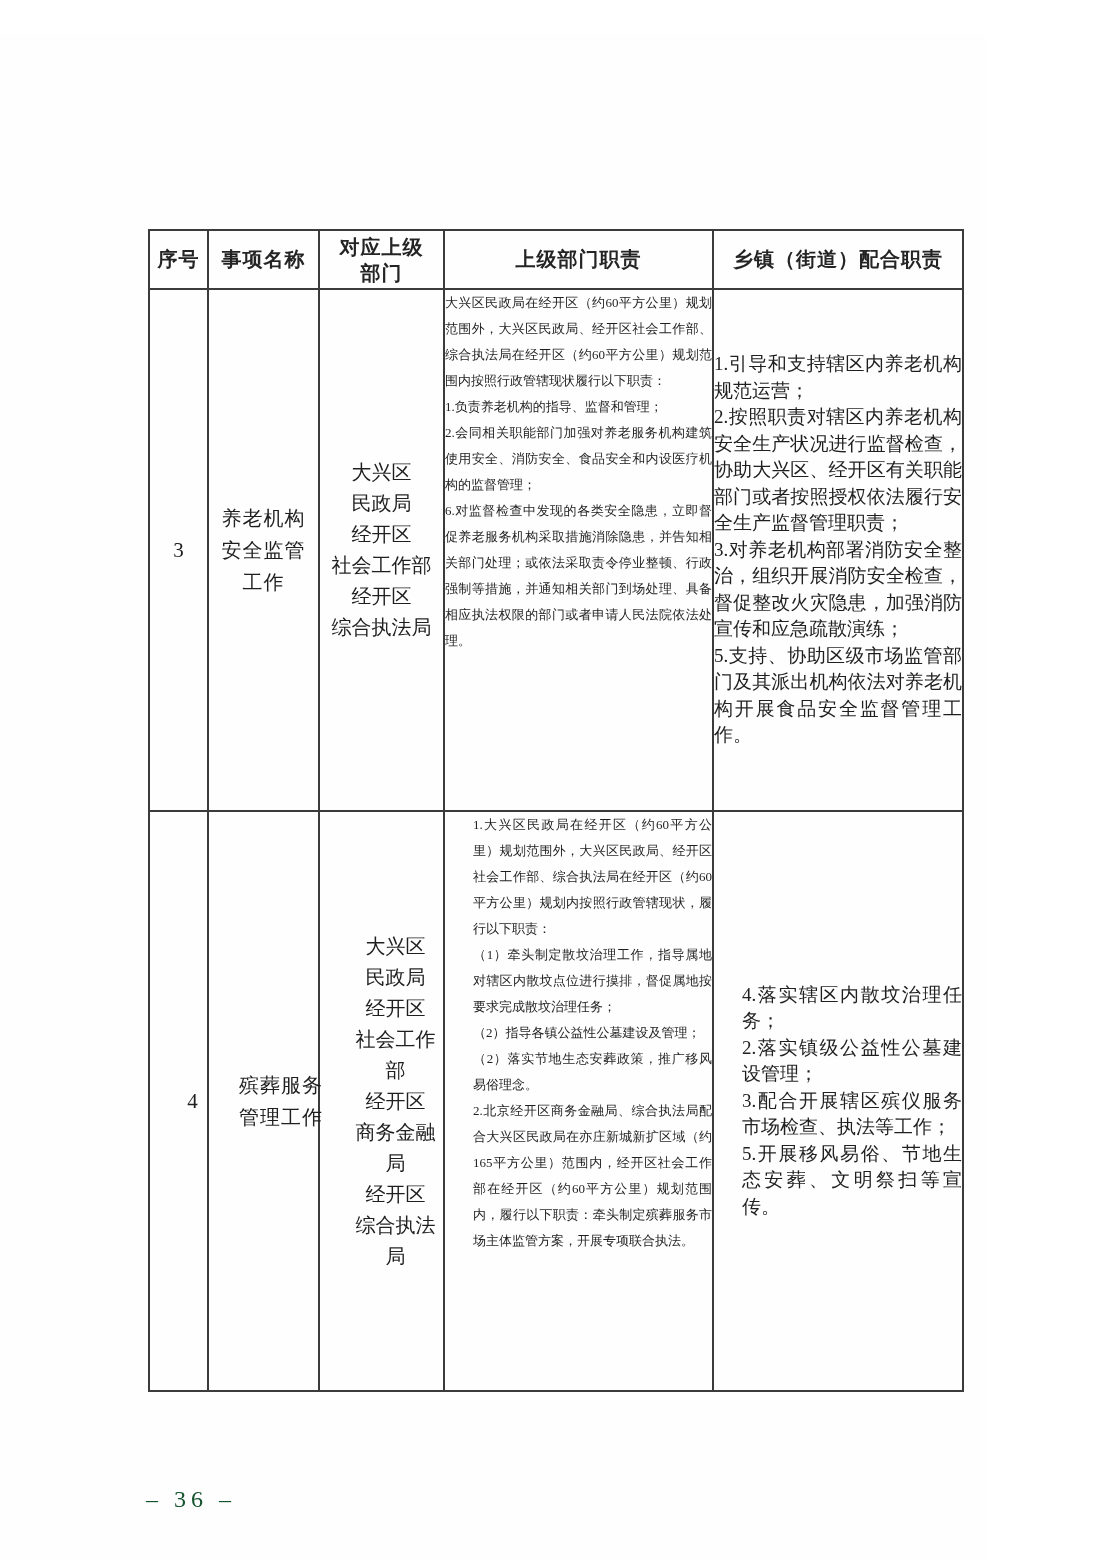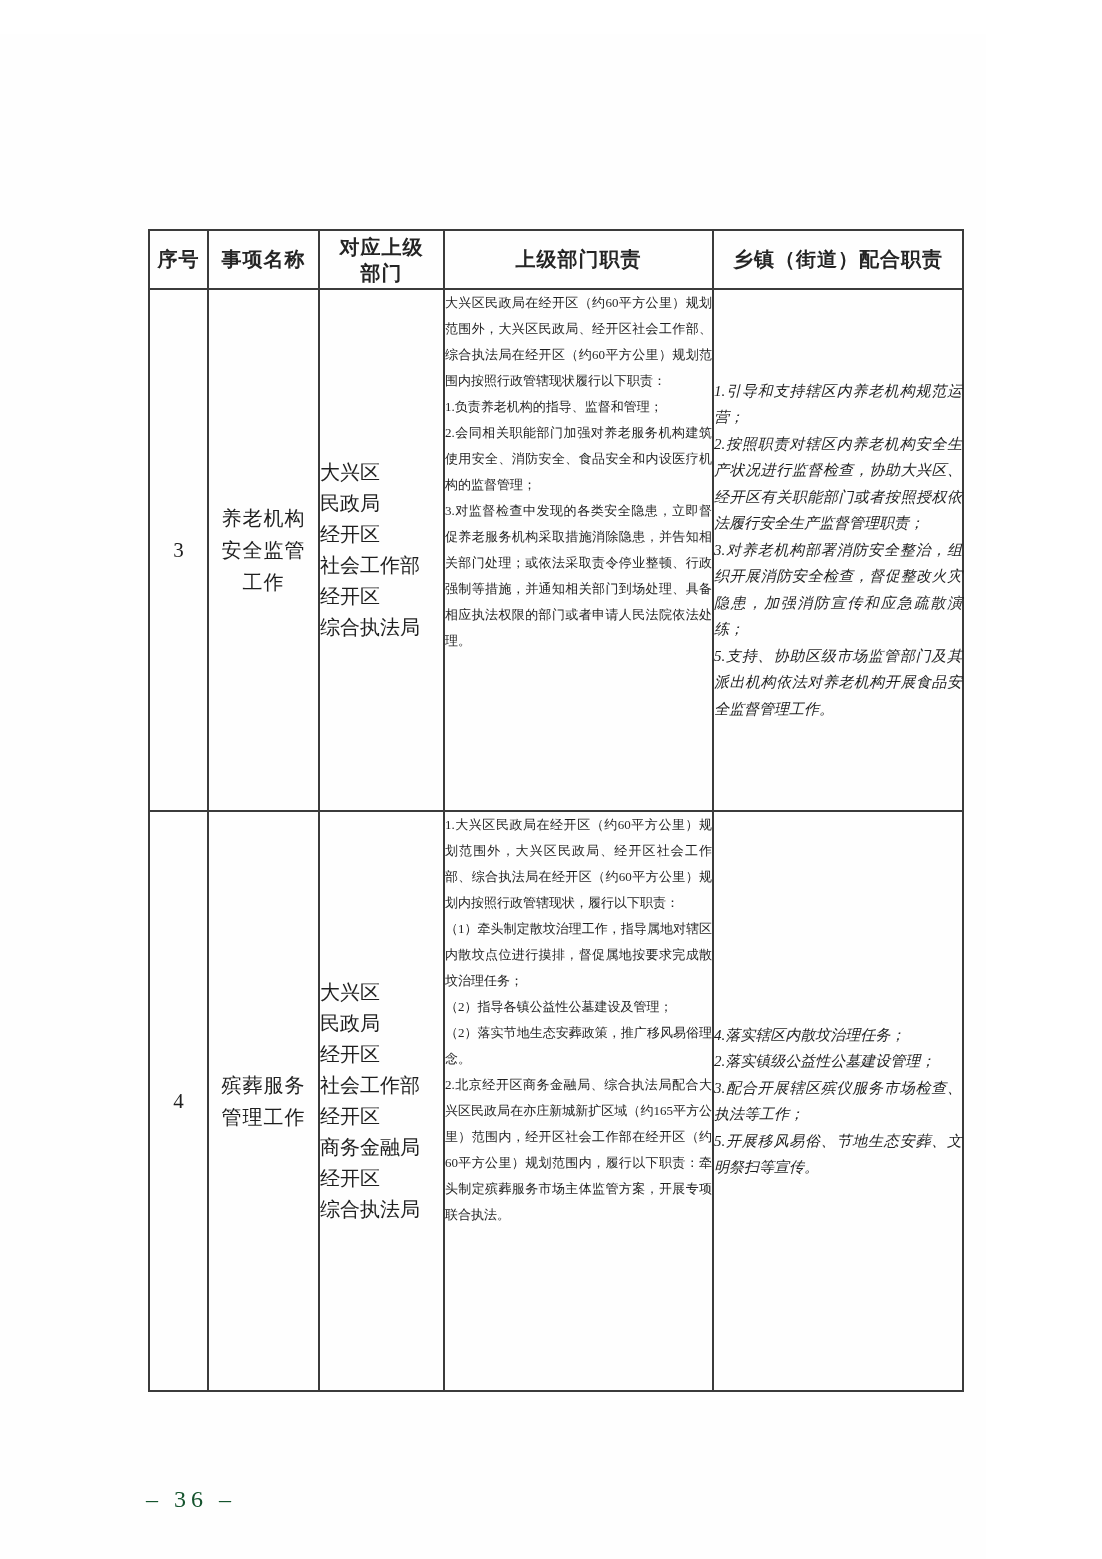--- a/index.html
+++ b/index.html
@@ -63,42 +63,41 @@
     letter-spacing: 1px;
   }
   td.c-dept {
     text-align: center;
     vertical-align: middle;
     font-size: 20px;
     line-height: 31px;
   }
   td.c-dept .dept-line {
     display: block;
-    text-align: left;
+    text-align: center;
   }
   td.c-duty {
     vertical-align: top;
     padding: 4px 9px 4px 11px;
     font-size: 13px;
     line-height: 26px;
     text-align: justify;
   }
   td.c-coop {
     vertical-align: middle;
     padding: 6px 8px 6px 10px;
-    font-size: 15px;
+    font-size: 19px;
     line-height: 26.5px;
     text-align: justify;
-    font-style: italic;
   }
   td p {
     margin: 0;
   }
   tr.row-a > td { height: 522px; }
-  tr.row-b > td { height: 580px; }
+  tr.row-b > td { height: 580px; padding-left: 28px; }
   .page-number {
     position: absolute;
     left: 146px;
     top: 1452px;
     font-size: 24px;
     letter-spacing: 5px;
     color: #14532d;
     font-family: "Liberation Serif", "DejaVu Serif", serif;
   }
 </style>
@@ -145,21 +144,21 @@
           <span class="dept-line">民政局</span>
           <span class="dept-line">经开区</span>
           <span class="dept-line">社会工作部</span>
           <span class="dept-line">经开区</span>
           <span class="dept-line">综合执法局</span>
         </td>
         <td class="c-duty">
           <p>大兴区民政局在经开区（约60平方公里）规划范围外，大兴区民政局、经开区社会工作部、综合执法局在经开区（约60平方公里）规划范围内按照行政管辖现状履行以下职责：</p>
           <p>1.负责养老机构的指导、监督和管理；</p>
           <p>2.会同相关职能部门加强对养老服务机构建筑使用安全、消防安全、食品安全和内设医疗机构的监督管理；</p>
-          <p>3.对监督检查中发现的各类安全隐患，立即督促养老服务机构采取措施消除隐患，并告知相关部门处理；或依法采取责令停业整顿、行政强制等措施，并通知相关部门到场处理、具备相应执法权限的部门或者申请人民法院依法处理。</p>
+          <p>6.对监督检查中发现的各类安全隐患，立即督促养老服务机构采取措施消除隐患，并告知相关部门处理；或依法采取责令停业整顿、行政强制等措施，并通知相关部门到场处理、具备相应执法权限的部门或者申请人民法院依法处理。</p>
         </td>
         <td class="c-coop">
           <p>1.引导和支持辖区内养老机构规范运营；</p>
           <p>2.按照职责对辖区内养老机构安全生产状况进行监督检查，协助大兴区、经开区有关职能部门或者按照授权依法履行安全生产监督管理职责；</p>
           <p>3.对养老机构部署消防安全整治，组织开展消防安全检查，督促整改火灾隐患，加强消防宣传和应急疏散演练；</p>
           <p>5.支持、协助区级市场监管部门及其派出机构依法对养老机构开展食品安全监督管理工作。</p>
         </td>
       </tr>
       <tr class="row-b">
         <td class="c-num">4</td>

